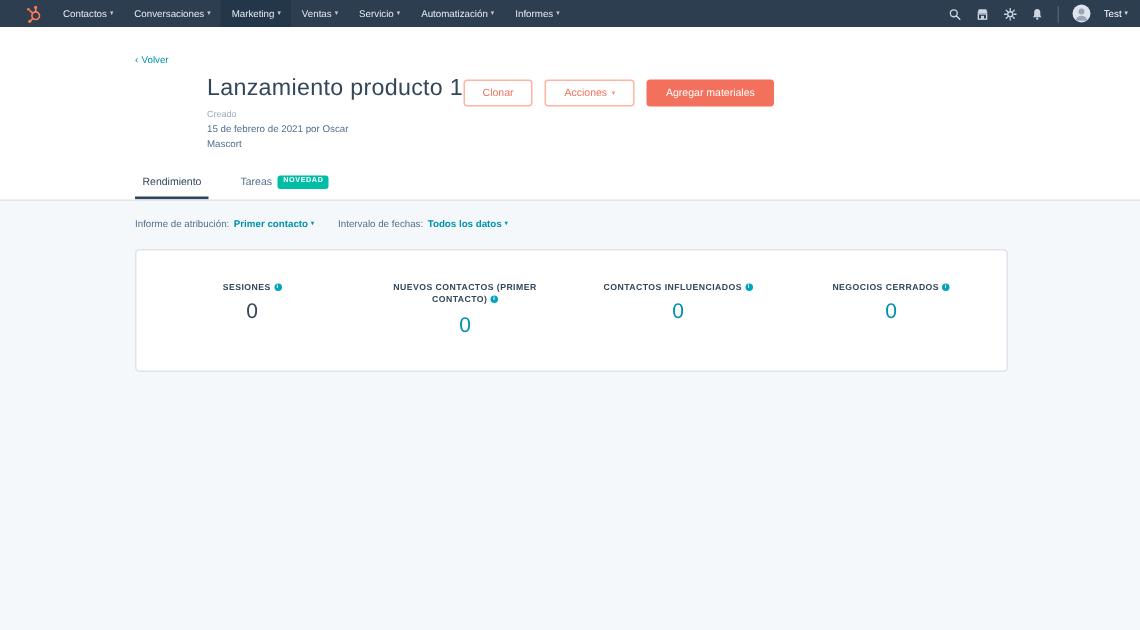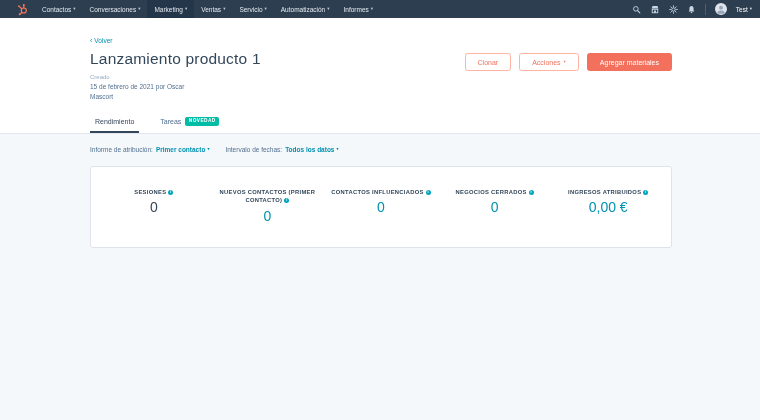--- a/index.html
+++ b/index.html
@@ -17,21 +17,21 @@
   .nav-right { margin-left:auto; display:flex; align-items:center; gap:9px; height:100%; }
   .nav-icon { display:flex; align-items:center; cursor:pointer; }
   .nav-divider { width:1px; height:11px; background:#4a5d71; }
   .avatar { width:12px; height:12px; border-radius:50%; background:#dfe3eb; display:flex; align-items:center; justify-content:center; overflow:hidden; cursor:pointer; }
   .user-menu { display:flex; align-items:center; gap:2px; color:#fff; font-size:6.5px; cursor:pointer; }
 
   
   .page-header { background:#ffffff; padding:11px 88px 0 90px; flex:0 0 auto; }
   .back-link { display:inline-flex; align-items:center; gap:2px; color:#0091ae; font-size:6.5px; cursor:pointer; }
   .back-chevron { font-size:7px; line-height:1; }
-  .header-main { display:flex; justify-content:space-between; align-items:flex-start; margin-top:3px; }
+  .header-main { display:flex; align-items:flex-start; margin-top:3px;margin-left:48px; }
   .page-title { font-size:15.5px; font-weight:400; color:#33475b; letter-spacing:.2px; }
   .created-label { font-size:6px; color:#99acc2; margin-top:6px; }
   .created-line { font-size:6.5px; color:#516f90; margin-top:2.5px; line-height:1.3; }
   .header-buttons { display:flex; gap:8px; margin-top:3px; }
   .btn { font-size:7px; padding:4.5px 12px; border-radius:2.5px; display:inline-flex; align-items:center; gap:3px; cursor:pointer; font-family:inherit; }
   .btn-outline { background:#fff; border:1px solid #ffb3a3; color:#f2705c; }
   .btn-primary { background:#f2705c; border:1px solid #f2705c; color:#fff; }
 
   .tabs { display:flex; gap:16px; margin-top:11px; }
   .tab { font-size:7px; color:#516f90; padding:4px 5px 5px; display:flex; align-items:center; gap:4px; cursor:pointer; border-bottom:2px solid transparent; }
@@ -215,20 +215,16 @@
         <div class="stat-value">0</div>
       </div>
       <div class="stat">
         <div class="stat-label"><span>CONTACTOS INFLUENCIADOS</span><i class="info-icon">i</i></div>
         <div class="stat-value">0</div>
       </div>
       <div class="stat">
         <div class="stat-label"><span>NEGOCIOS CERRADOS</span><i class="info-icon">i</i></div>
         <div class="stat-value">0</div>
       </div>
-      <div class="stat">
-        <div class="stat-label"><span>INGRESOS ATRIBUIDOS</span><i class="info-icon">i</i></div>
-        <div class="stat-value">0,00 €</div>
-      </div>
     </div>
   </div>
 
 </div>
 
 </body></html>

